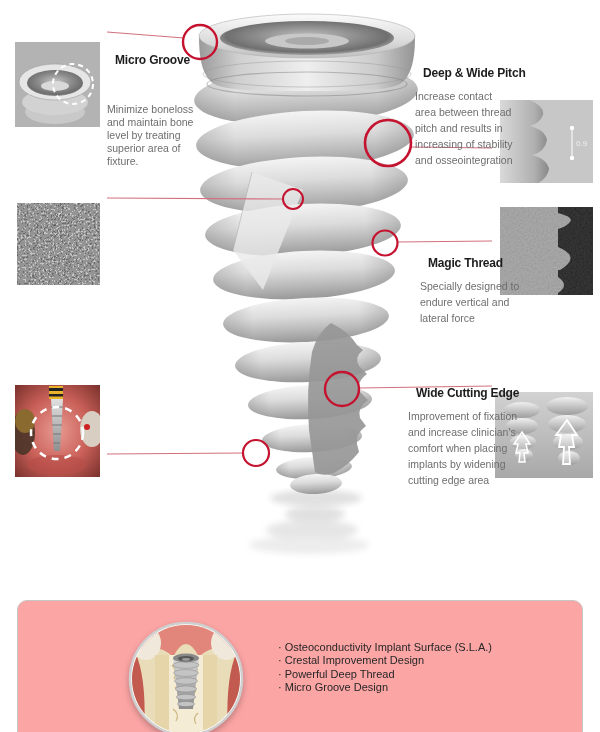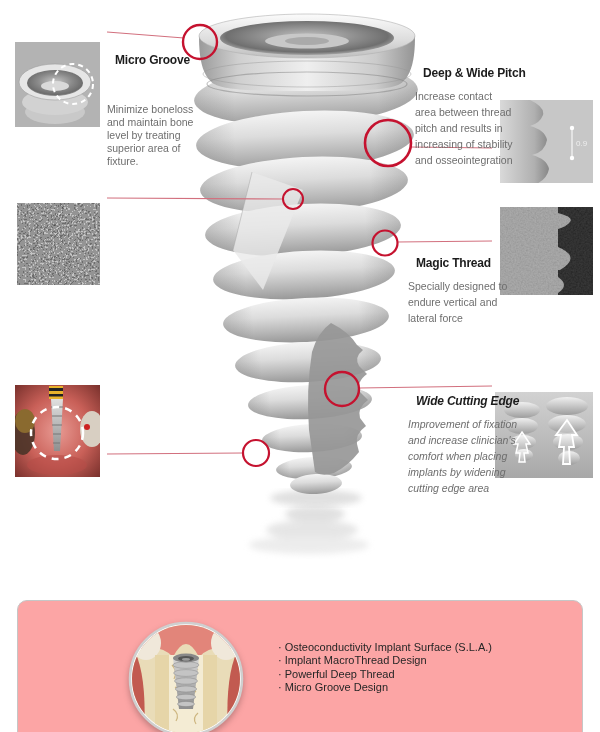--- a/index.html
+++ b/index.html
@@ -15,23 +15,23 @@
   #th-apex{left:15px;top:385px;width:85px;height:92px;}
   #th-edge{left:495px;top:392px;width:98px;height:86px;}
   .callout{position:absolute;z-index:2;}
   .callout h3{margin:8px;font-size:12px;font-weight:bold;color:#1c1c1c;white-space:nowrap;letter-spacing:-0.2px;}
   .callout p{margin:5px 0 0;font-size:10.5px;color:#6e6e6e;}
   .left p{line-height:13px;margin-top:36px;}
   .right p{line-height:16px;}
   #co-micro{left:107px;top:45px;width:97px;}
   #co-pitch{left:415px;top:58px;width:100px;}
   #co-sla{left:107px;top:204px;width:114px;}
-  #co-magic{left:408px;top:248px;width:106px;}
+  #co-magic{left:420px;top:248px;width:106px;}
   #co-apex{left:107px;top:388px;width:108px;}
-  #co-edge{left:408px;top:386px;width:110px;font-style:italic;}
+  #co-edge{left:408px;top:378px;width:110px;}
   #summary-panel{position:absolute;left:17px;top:557px;width:564px;height:150px;z-index:1;
       background:#fca5a5;border:1px solid #c6c6c6;border-radius:10px;box-shadow:0 1px 0 #e3e3e3;margin-top:43px;}
   #summary-circle{position:absolute;left:110px;top:20px;width:116px;height:116px;
       filter:drop-shadow(0 3px 3px rgba(0,0,0,0.25));}
   #summary-list{position:absolute;left:260px;top:40px;font-size:11px;line-height:13.4px;color:#262626;}
 </style>
 </head>
 <body>
 
 <div id="stage">
@@ -361,19 +361,19 @@
               <ellipse cx="58" cy="83" rx="8.6" ry="2.6"></ellipse>
           </g>
           <ellipse cx="58" cy="37" rx="13" ry="4.4" fill="#888888"></ellipse>
           <ellipse cx="58" cy="37.6" rx="8" ry="2.7" fill="#555555"></ellipse>
           <ellipse cx="58" cy="38.4" rx="4" ry="1.4" fill="#9a9a9a"></ellipse>
         </g>
       </svg>
     </div>
     <div id="summary-list">
       <div>· Osteoconductivity Implant Surface (S.L.A.)</div>
-      <div>· Implant MacroThread Design</div>
+      <div>· Crestal Improvement Design</div>
       <div>· Powerful Deep Thread</div>
       <div>· Micro Groove Design</div>
     </div>
   </div>
 
 </div>
 
 </body></html>

